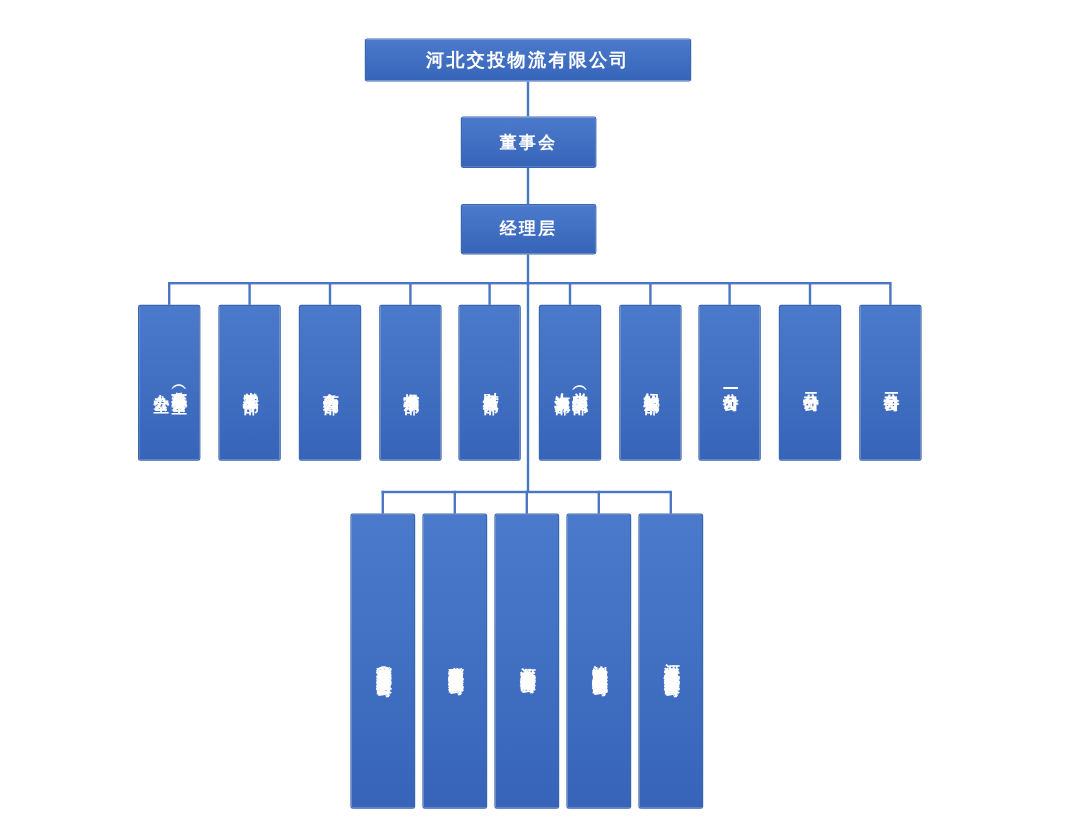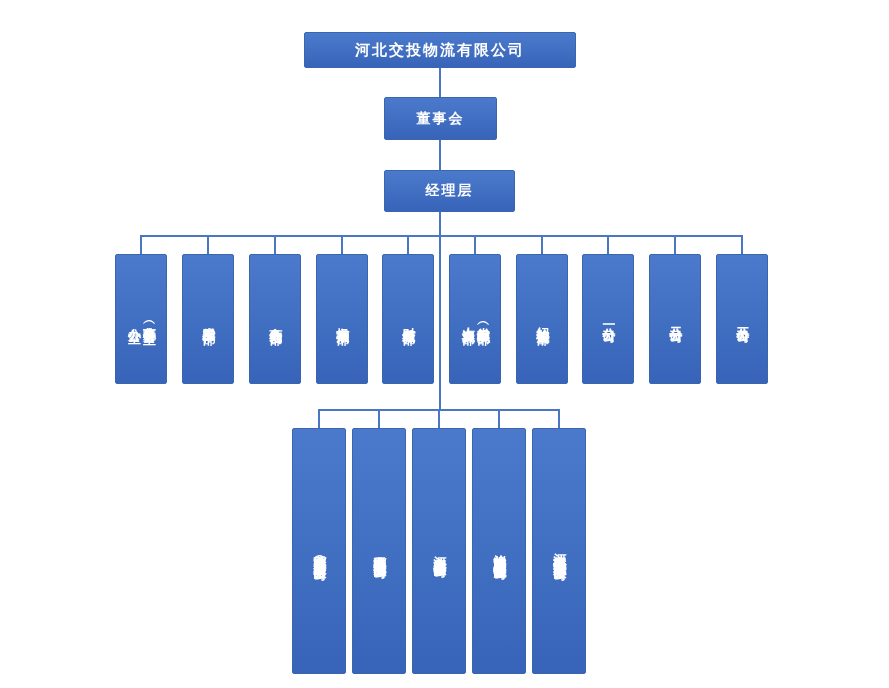--- a/index.html
+++ b/index.html
@@ -58,21 +58,21 @@
 <div class="canvas">
 
   <div class="hbox" style="left:304px; top:32px; width:272px; height:36px;">
     <span>河北交投物流有限公司</span>
   </div>
 
   <div class="hbox small" style="left:384px; top:97px; width:113px; height:43px;">
     <span>董事会</span>
   </div>
 
-  <div class="hbox small" style="left:384px; top:170px; width:131px; height:42px;justify-content:flex-end;">
+  <div class="hbox small" style="left:384px; top:170px; width:113px; height:42px;justify-content:flex-end;">
     <span>经理层</span>
   </div>
 
   <div class="line v" style="left:439px; top:68px;  height:29px;"></div>
   <div class="line v" style="left:439px; top:140px; height:30px;"></div>
   <div class="line v" style="left:439px; top:212px; height:198px;"></div>
 
   <div class="line h" style="left:140px; top:235px; width:602px;"></div>
   <div class="line v" style="left:140px; top:235px; height:19px;"></div>
   <div class="line v" style="left:207px; top:235px; height:19px;"></div>

